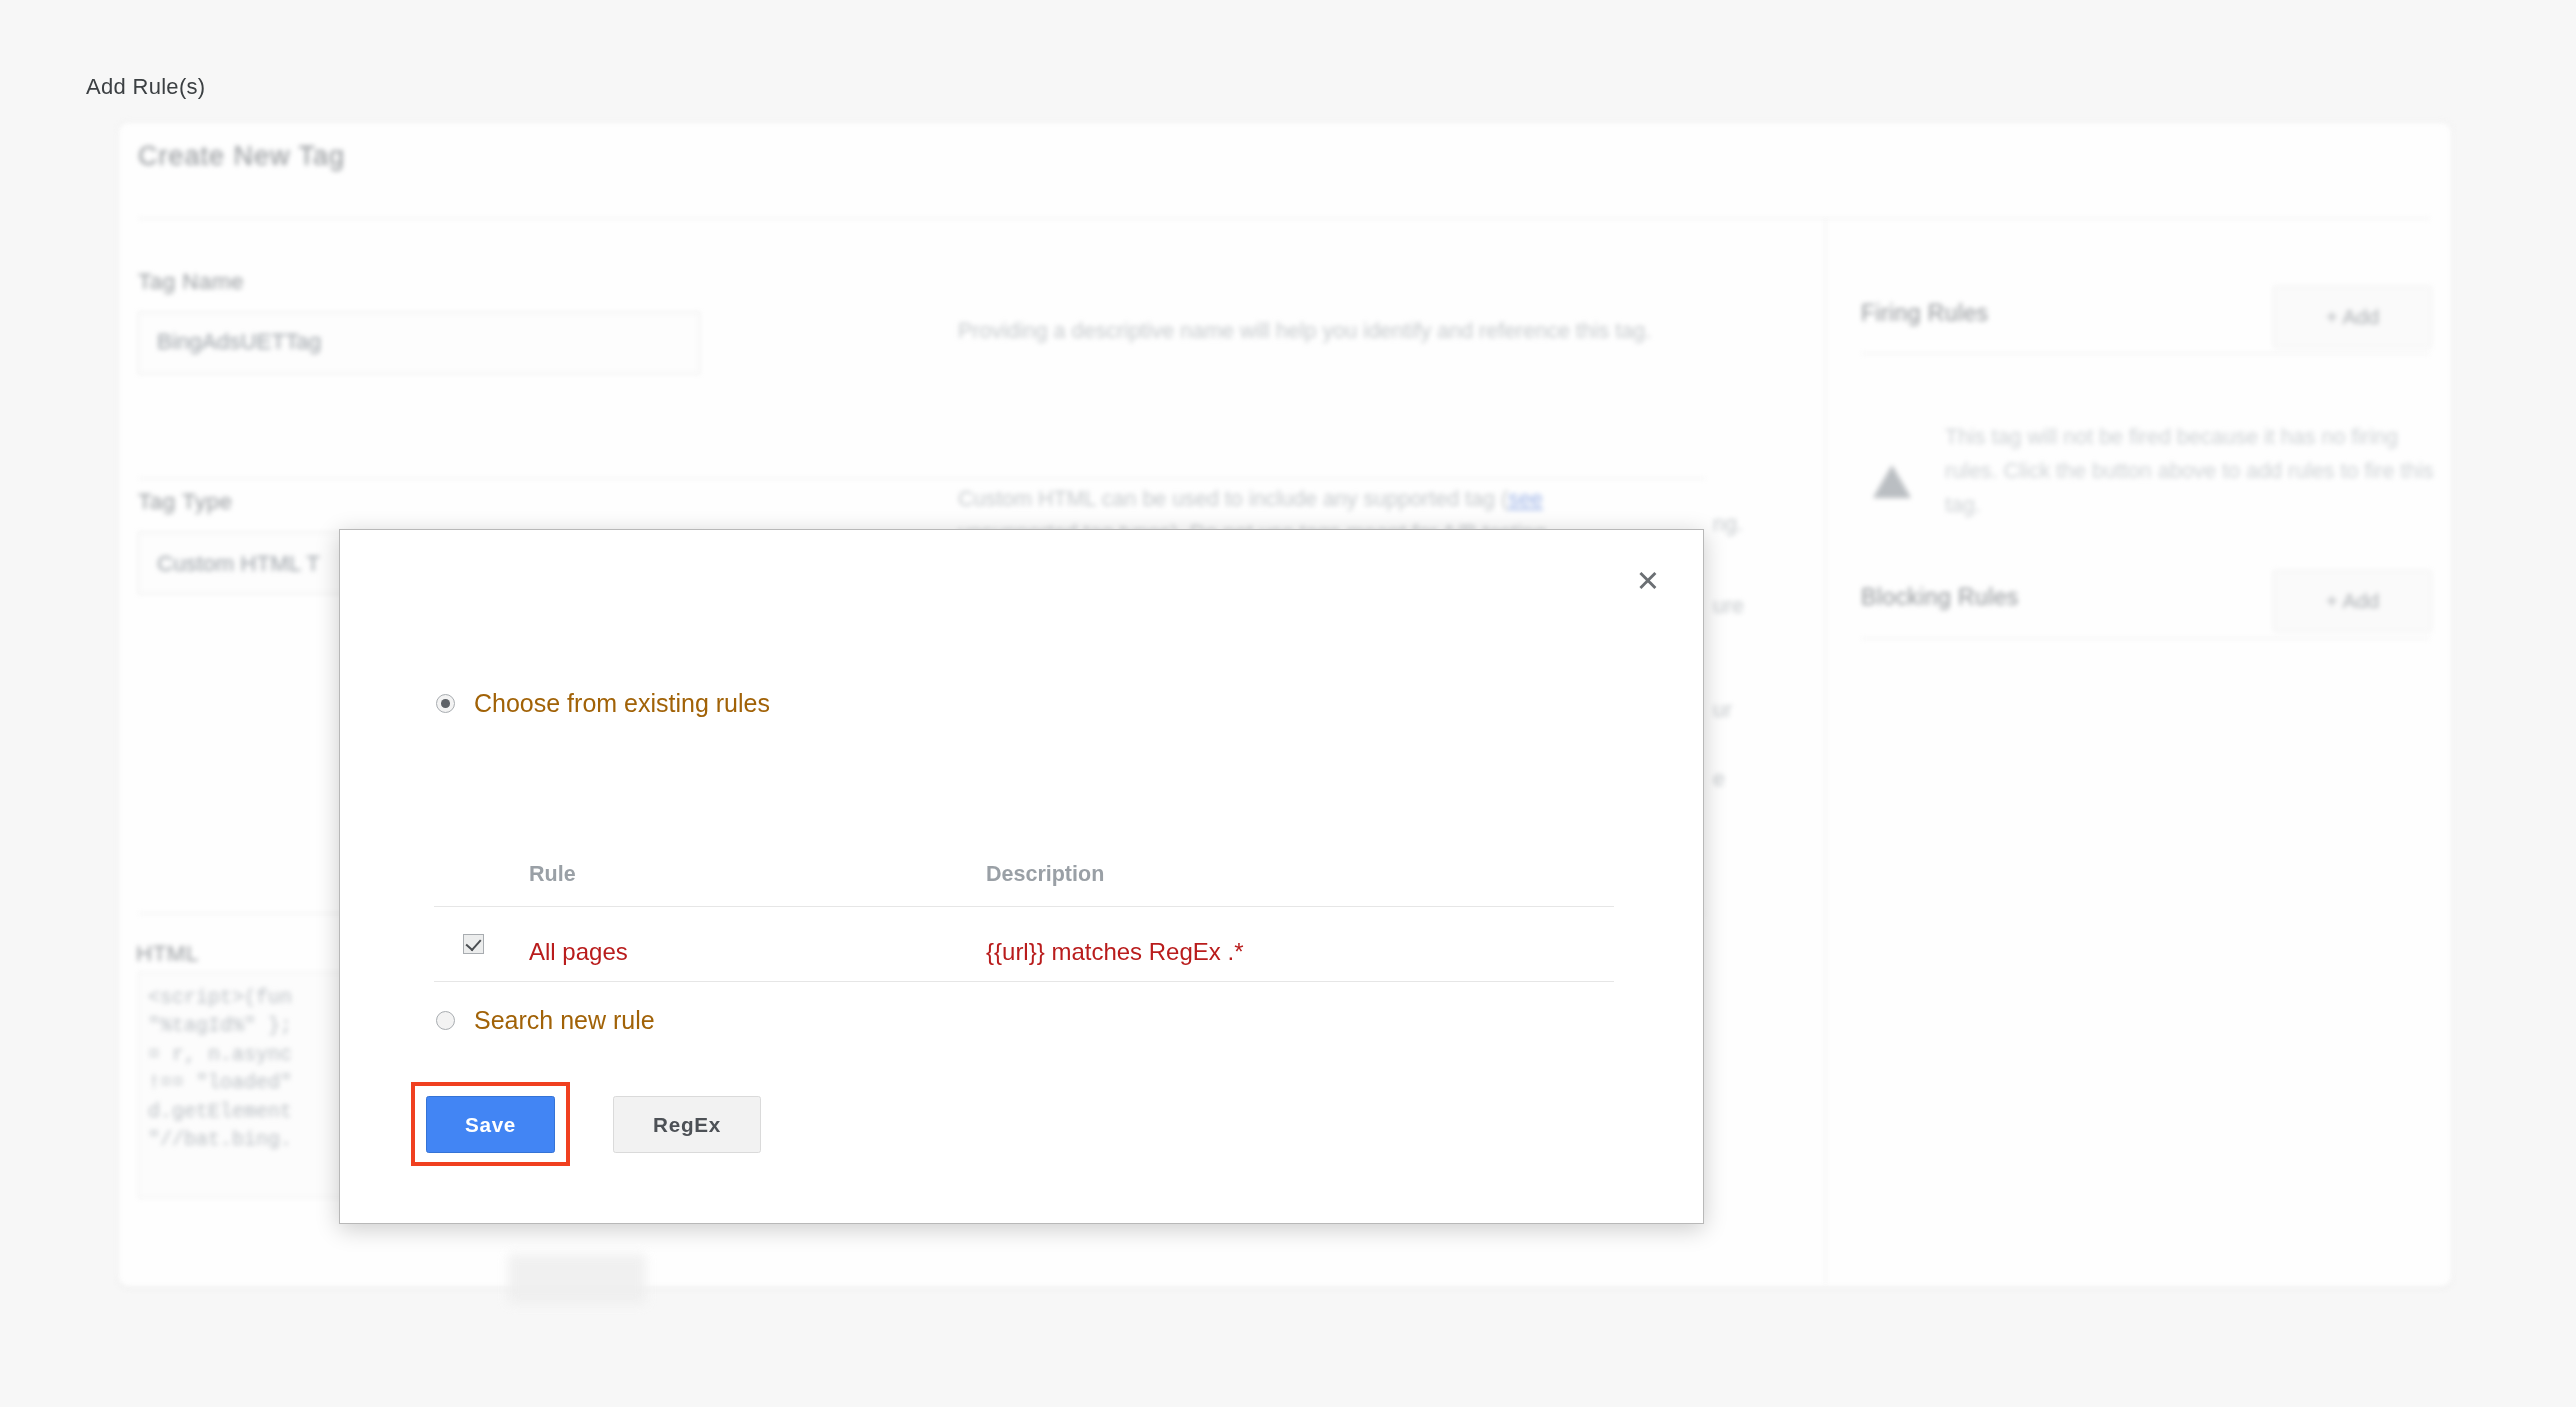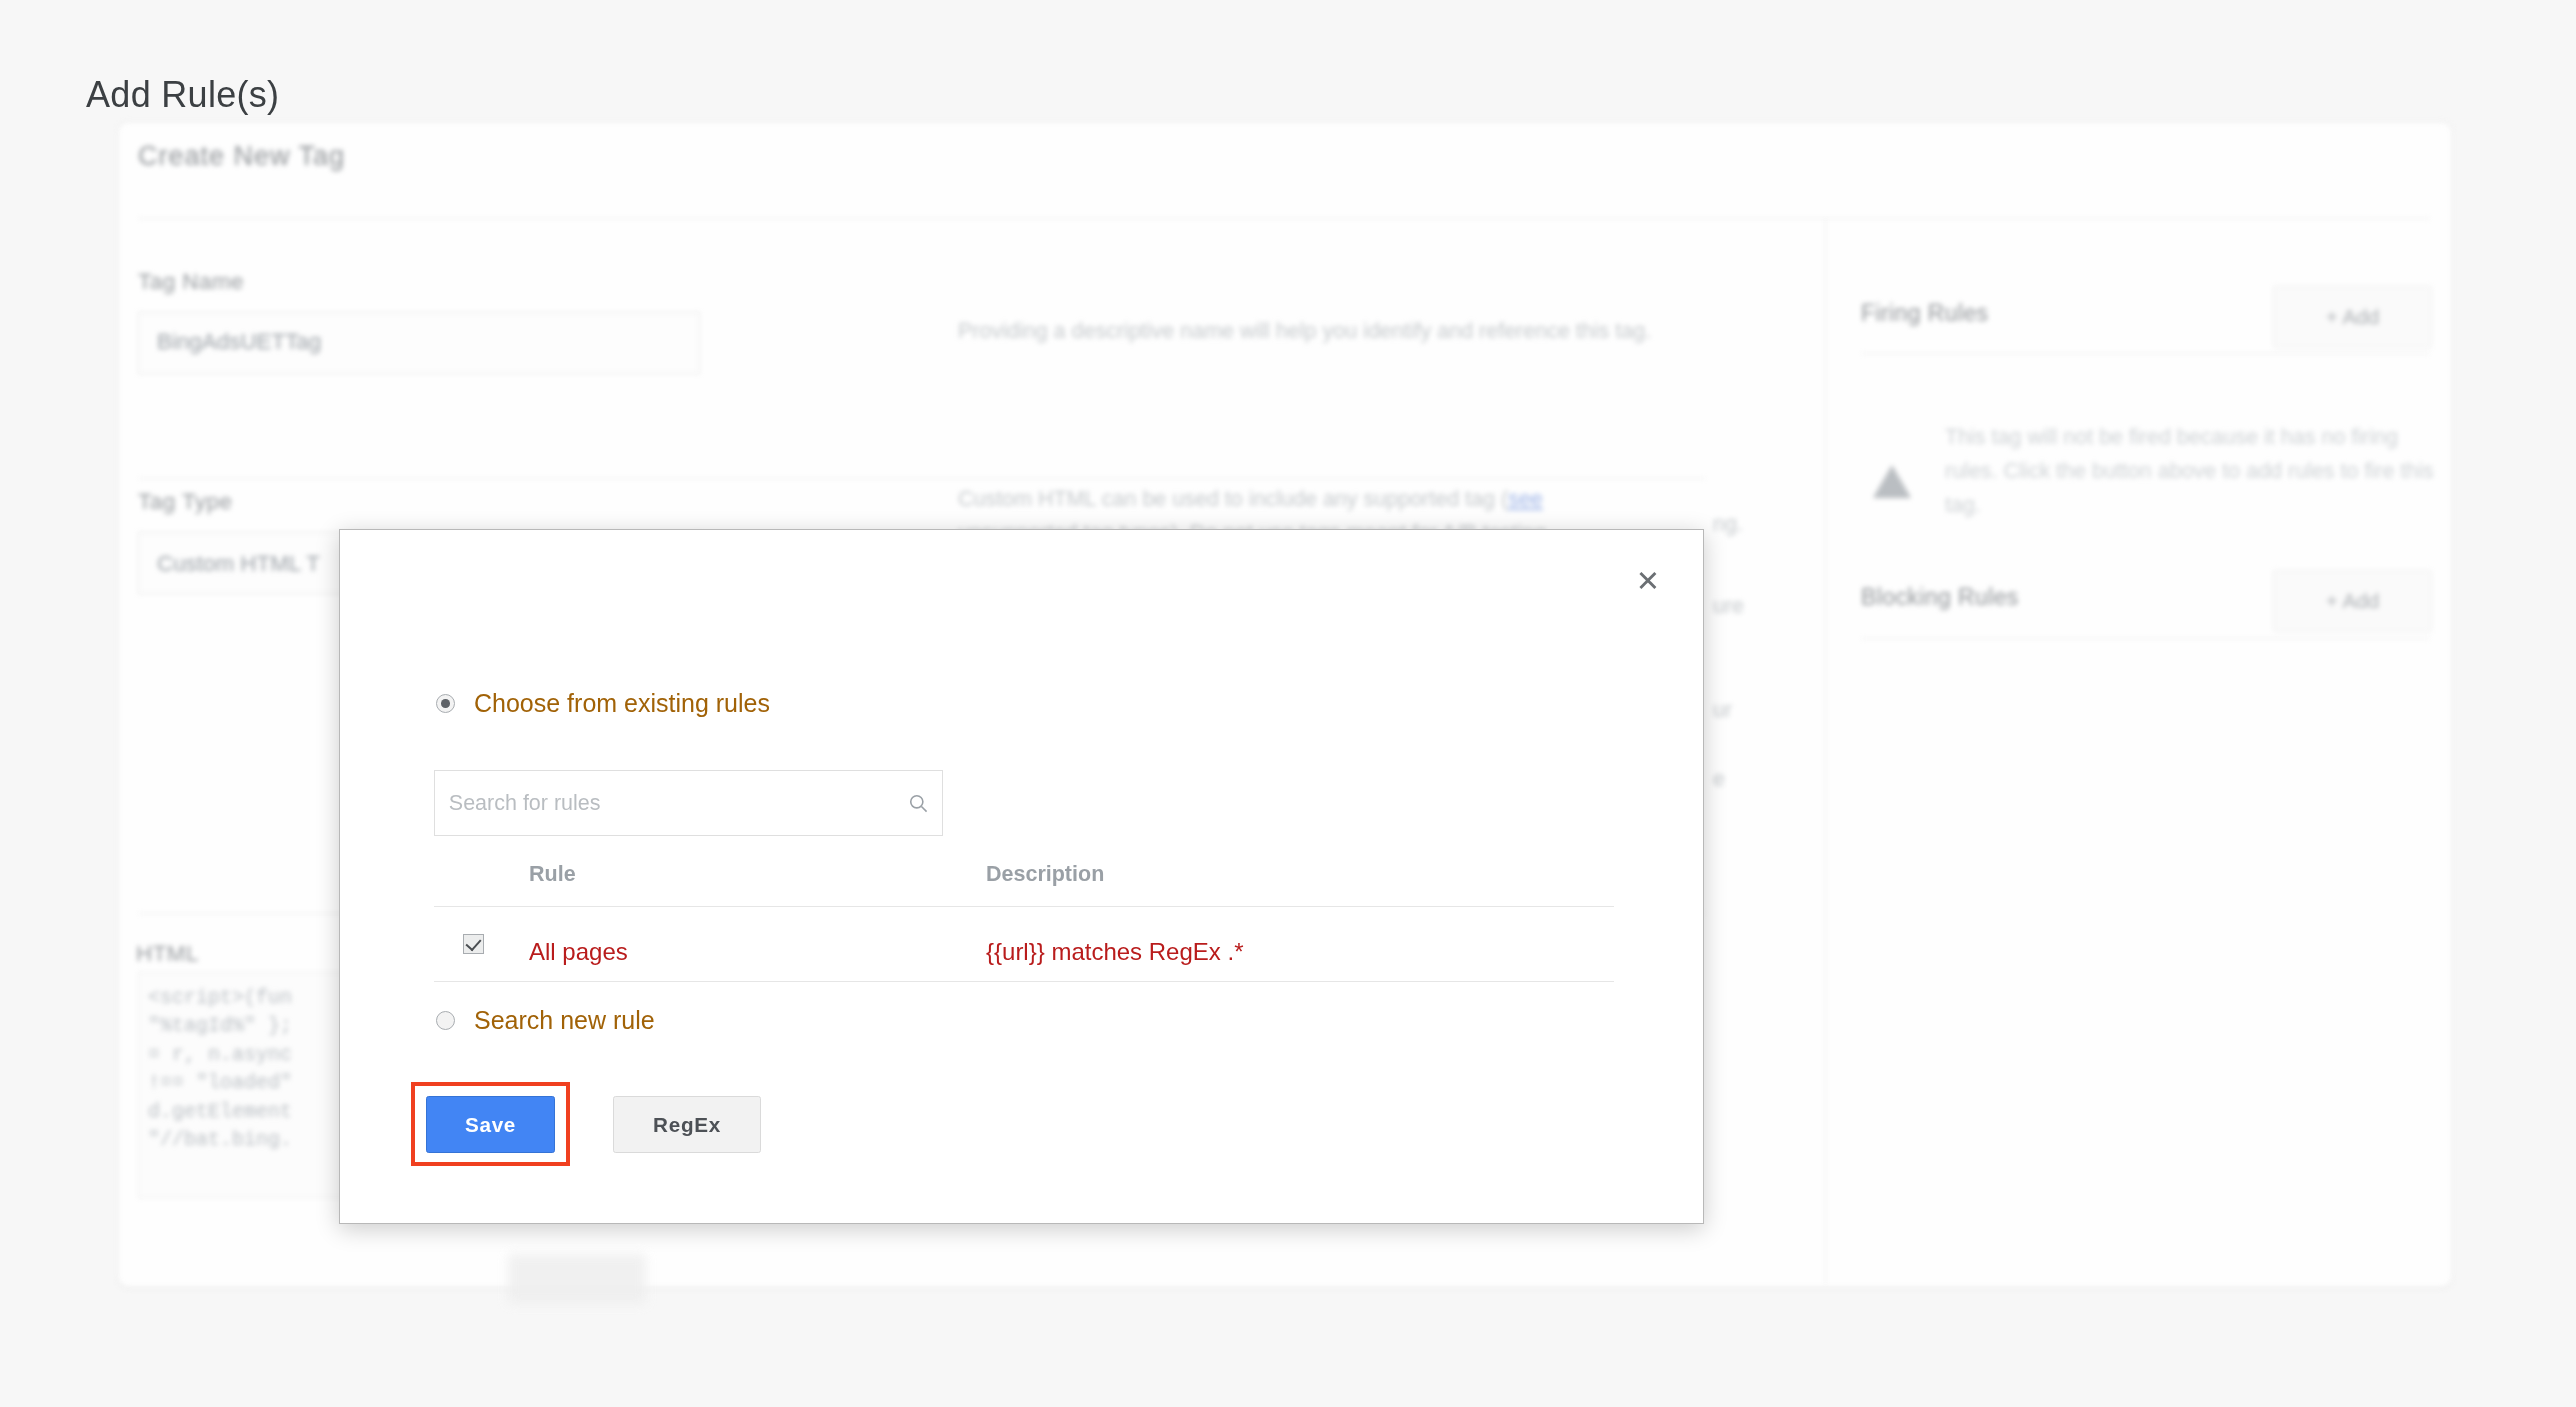--- a/index.html
+++ b/index.html
@@ -115,21 +115,21 @@
     box-shadow: 0 5.2px 22.4px rgba(0,0,0,0.20);
   }
   .modal-close {
     position: absolute; right: 38px; top: 34px;
     width: 34px; height: 34px; font-size: 29px; color: #6b6f73;
     line-height: 34px; text-align: center; cursor: pointer;
     font-family: "DejaVu Sans", sans-serif;
   }
   .modal-title {
     position: absolute; left: 86px; top: 74px;
-    font-size: 36px; color: #3c4043; letter-spacing: 0.3px;
+    font-size: 22px; color: #3c4043; letter-spacing: 0.3px;
   }
   .radio-row { position: absolute; display:flex; align-items:center; }
   .radio {
     width: 19px; height: 19px; border-radius: 50%;
     border: 0.9px solid #a8acb0; background:#f3f3f3;
     display:inline-block; position:relative; flex:0 0 auto;
     box-sizing: border-box;
   }
   .radio.on::after {
     content:""; position:absolute; left:4.3px; top:4.3px;
@@ -255,29 +255,20 @@
     <div class="modal-close">✕</div>
   </div>
 
   <div class="modal-title">Add Rule(s)</div>
 
   <div class="radio-row" style="left:436px; top:689px;">
     <span class="radio on"></span>
     <span class="radio-label">Choose from existing rules</span>
   </div>
 
-  <div class="search-wrap">
-    <input class="search-input" type="text" placeholder="Search for rules" style="">
-    <span class="search-icon">
-      <svg width="22.4" height="22.4" viewBox="0 0 24 24" fill="none" stroke="#9aa0a6" stroke-width="1.7">
-        <circle cx="10.5" cy="10.5" r="6.5"></circle>
-          <line x1="15.5" y1="15.5" x2="21" y2="21"></line>
-      </svg>
-    </span>
-  </div>
 
   <div class="tbl">
     <div class="tbl-head">
       <div class="c-chk"></div>
       <div class="c-rule th">Rule</div>
       <div class="c-desc th">Description</div>
     </div>
     <div class="tbl-row">
       <div class="c-chk">
         <span class="chk on"></span>

